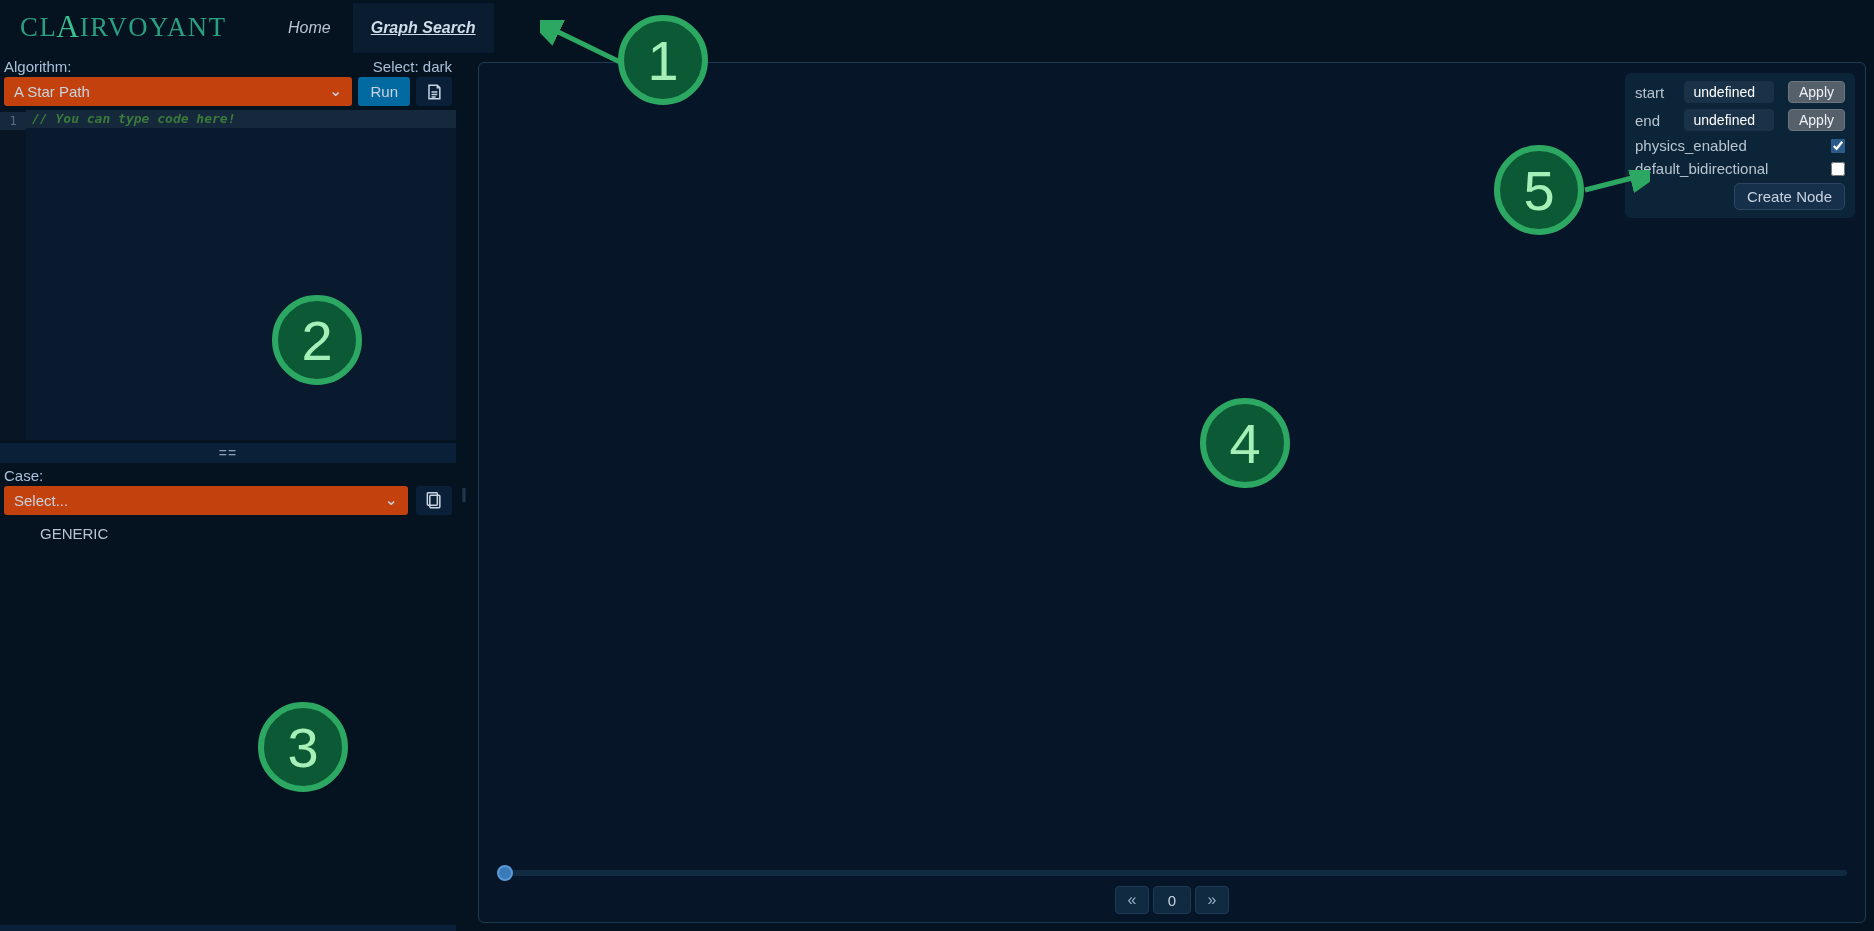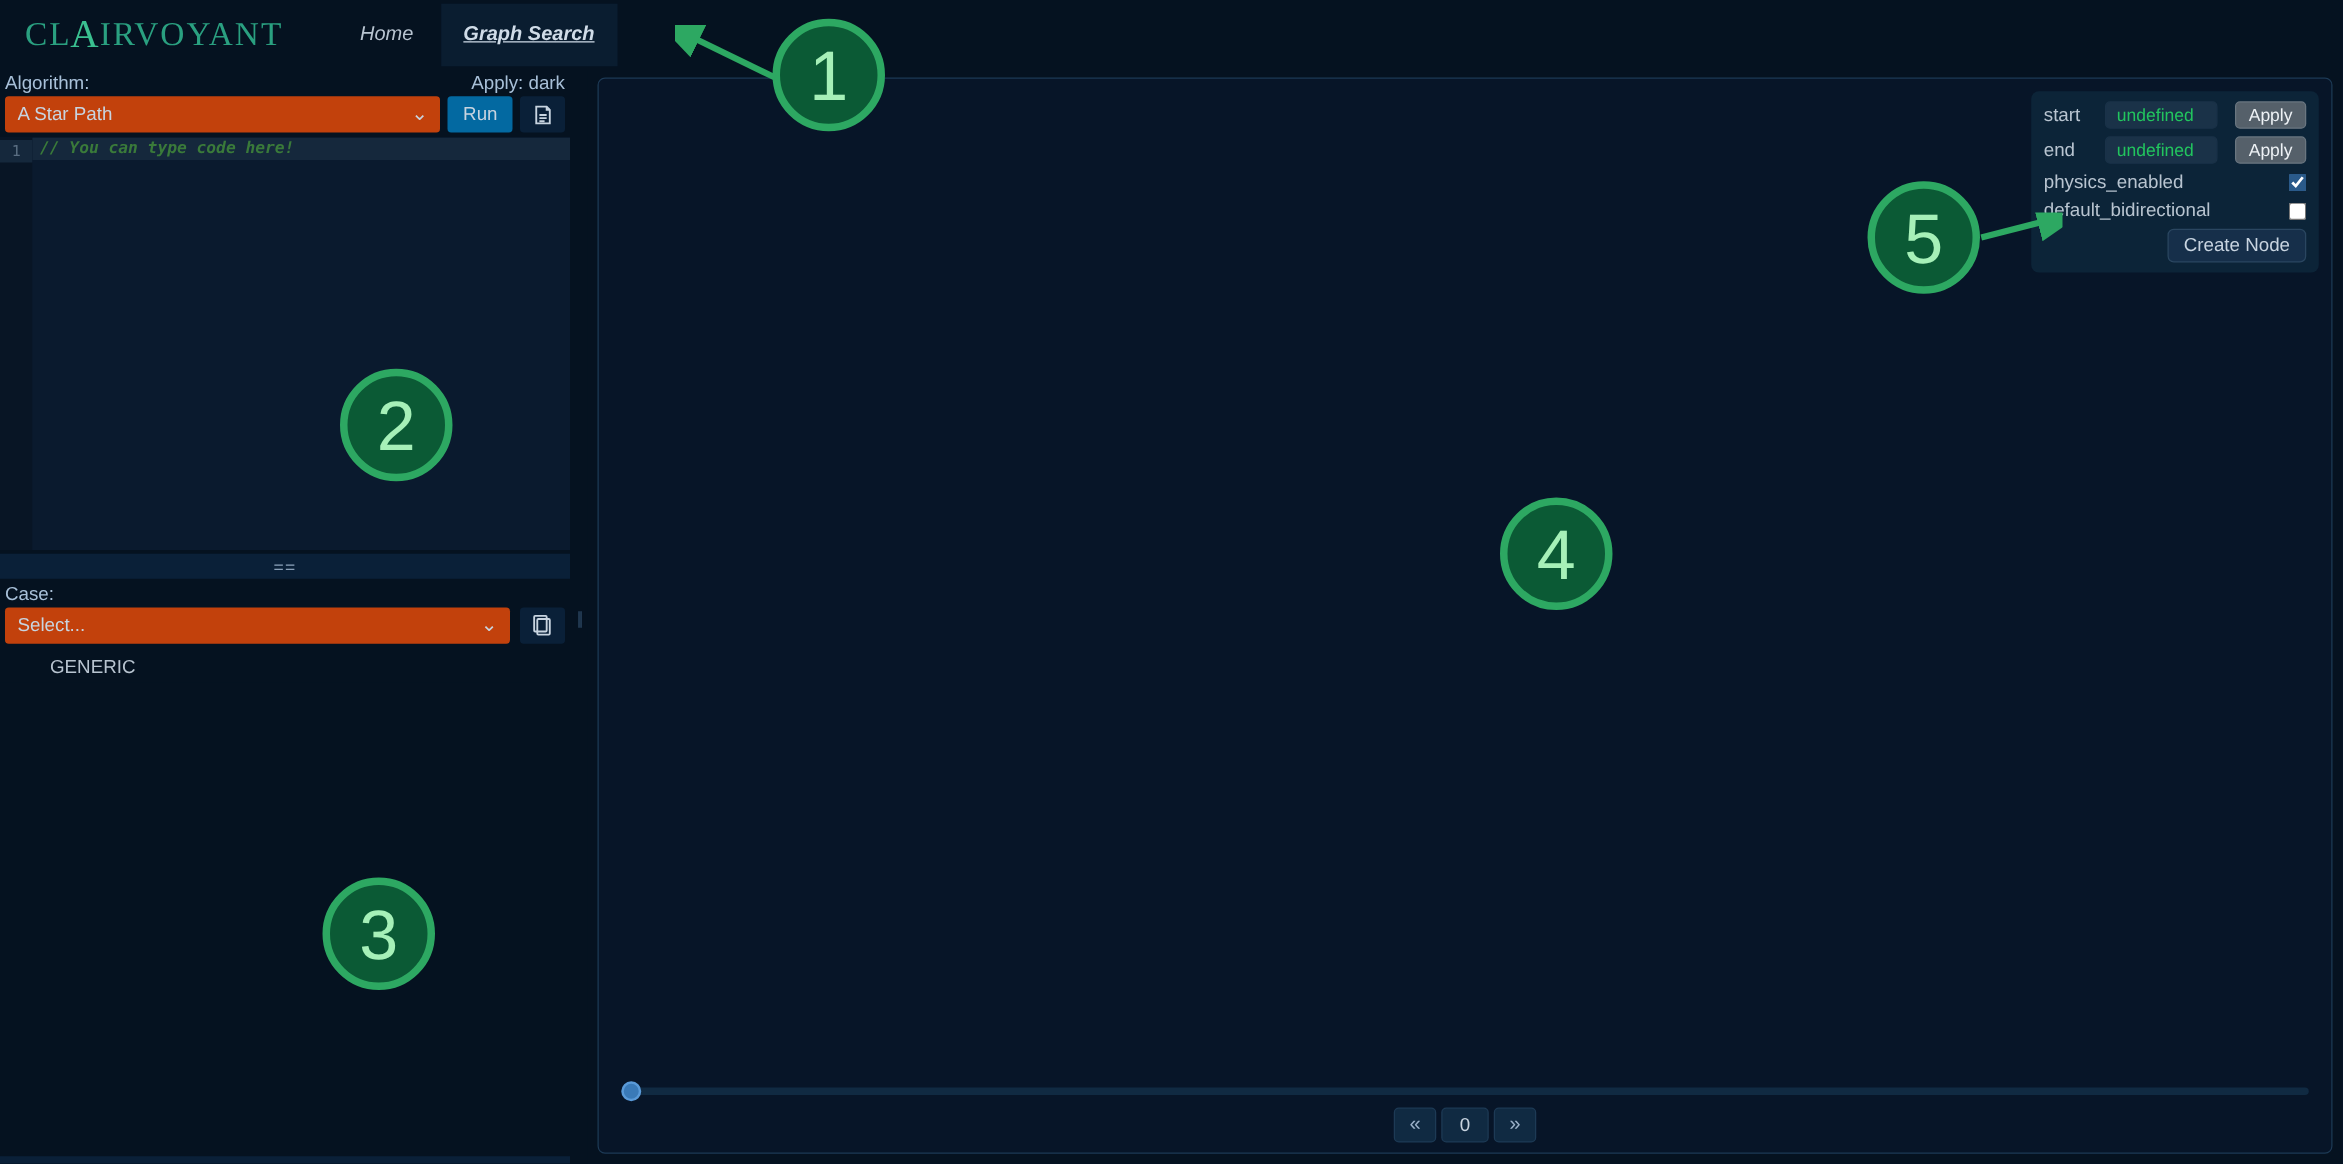--- a/index.html
+++ b/index.html
@@ -255,21 +255,21 @@
   .sp-row {
     display: flex;
     align-items: center;
     gap: 8px;
     justify-content: space-between;
   }
   .sp-row .lbl { color: #b8c4d0; min-width: 36px; }
   .sp-input {
     background: #1a3248;
     border: 1px solid #1a3248;
-    color: #22c55e;
+    color: #ffffff;
     padding: 2px 8px;
     font-size: 14px;
     border-radius: 4px;
     width: 90px;
   }
   .apply-btn {
     background: #55606a;
     border: 1px solid #6a7680;
     color: #eef2f6;
     padding: 2px 10px;
@@ -374,21 +374,21 @@
     <div class="nav-link">Home</div>
     <div class="nav-link active">Graph Search</div>
   </div>
 </div>
 
 <div class="main">
   <div class="left-pane">
 
     <div class="algo-row">
       <span class="algo-label">Algorithm:</span>
-      <span class="theme-label">Apply: dark</span>
+      <span class="theme-label">Select: dark</span>
     </div>
 
     <div class="controls-row">
       <div class="select-wrap">
         <select class="algo-select">
           <option>A Star Path</option>
         </select>
       </div>
       <button class="run-btn">Run</button>
       <button class="icon-btn">

